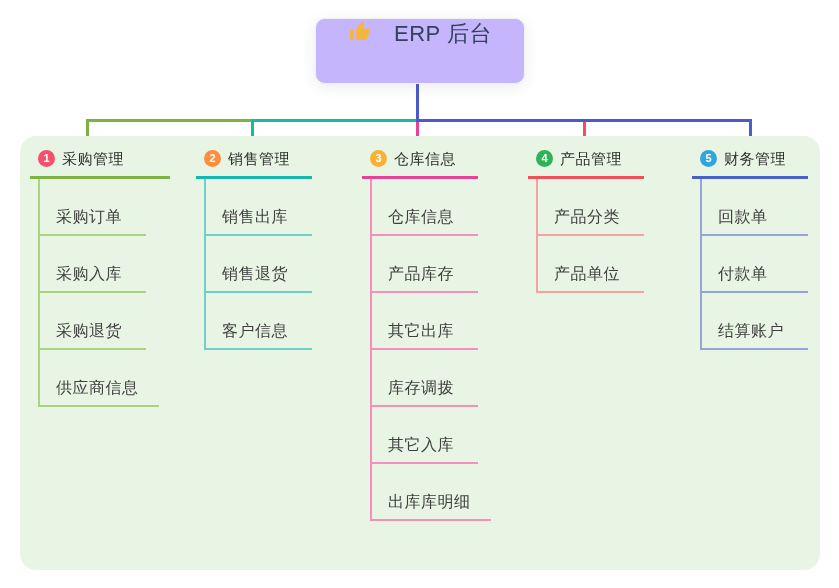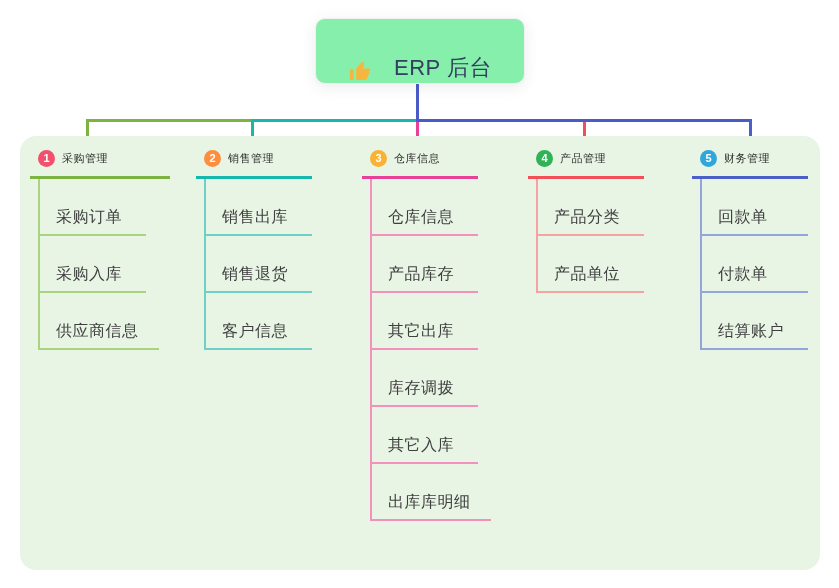--- a/index.html
+++ b/index.html
@@ -3,23 +3,23 @@
 <meta charset="utf-8">
 <style>
   html,body{margin:0;padding:0;background:#ffffff;}
   .stage{
     position:relative;width:839px;height:588px;overflow:hidden;
     font-family:"Liberation Sans","DejaVu Sans",sans-serif;background:#fff;
   }
   
   .root-card{
     position:absolute;left:315px;top:18px;width:208px;height:64px;
-    background:#86efac;border:1px solid #f1f1f1;border-radius:10px;
+    background:#c4b5fd;border:1px solid #f1f1f1;border-radius:10px;
     box-shadow:0 3px 14px rgba(60,70,90,.10);
-    display:flex;align-items:flex-end;justify-content:center;gap:22px;
+    display:flex;align-items:flex-start;justify-content:center;gap:22px;
     cursor:pointer;
   }
   .root-icon{width:24px;height:24px;display:inline-block;}
   .root-icon svg{width:24px;height:24px;display:block;}
   .root-title{font-size:22px;color:#33405e;font-weight:500;letter-spacing:.5px;}
   
   .conn{position:absolute;}
   #c-root-v {left:416px;top:82px; width:3px;height:40px;}
   #c-h-green{left:86px; top:119px;width:168px;height:3px;}
   #c-h-teal {left:251px;top:119px;width:167px;height:3px;}
@@ -42,21 +42,21 @@
     padding:0 4px 6px 8px;border-bottom:3px solid var(--main);
     line-height:23px;cursor:pointer;width:max-content;
   }
   .b1 .branch-header{min-width:128px;}
   .b2 .branch-header,.b3 .branch-header,.b4 .branch-header,.b5 .branch-header{min-width:104px;}
   .badge{
     width:17px;height:17px;border-radius:50%;background:var(--badge);
     color:#fff;font-size:11px;line-height:17px;text-align:center;
     flex:0 0 17px;font-weight:bold;
   }
-  .branch-label{font-size:11px;color:#2e2e2e;font-weight:500;letter-spacing:.5px;}
+  .branch-label{font-size:15px;color:#2e2e2e;font-weight:500;letter-spacing:.5px;}
   .items{margin-left:8px;border-left:2px solid var(--light);width:max-content;}
   .item{
     padding:28px 20px 6px 16px;border-bottom:2px solid var(--light);
     font-size:16px;color:#3f3f3f;width:max-content;min-width:70px;
     cursor:pointer;letter-spacing:.5px;
   }
 </style>
 </head>
 <body>
 
@@ -84,20 +84,21 @@
   </div>
 
   <div class="branch b1" style="--main: #7cb342; --light: #a8d37f; --badge: #f3506e;">
     <div class="branch-header">
       <span class="badge">1</span>
       <span class="branch-label">采购管理</span>
     </div>
     <div class="items">
       <div class="item">采购订单</div>
       <div class="item">采购入库</div>
+      <div class="item">采购退货</div>
       <div class="item">供应商信息</div>
     </div>
   </div>
 
   <div class="branch b2" style="--main: #17b8ac; --light: #6fd0c7; --badge: #fd8e3e;">
     <div class="branch-header">
       <span class="badge">2</span>
       <span class="branch-label">销售管理</span>
     </div>
     <div class="items">

